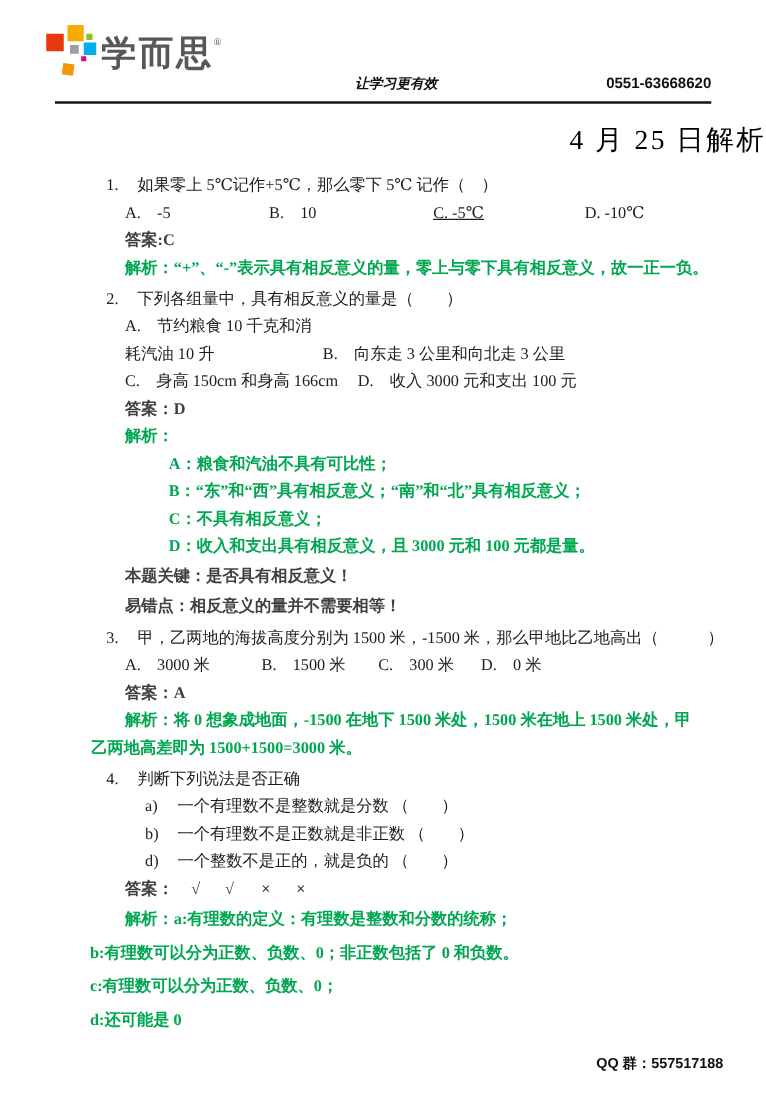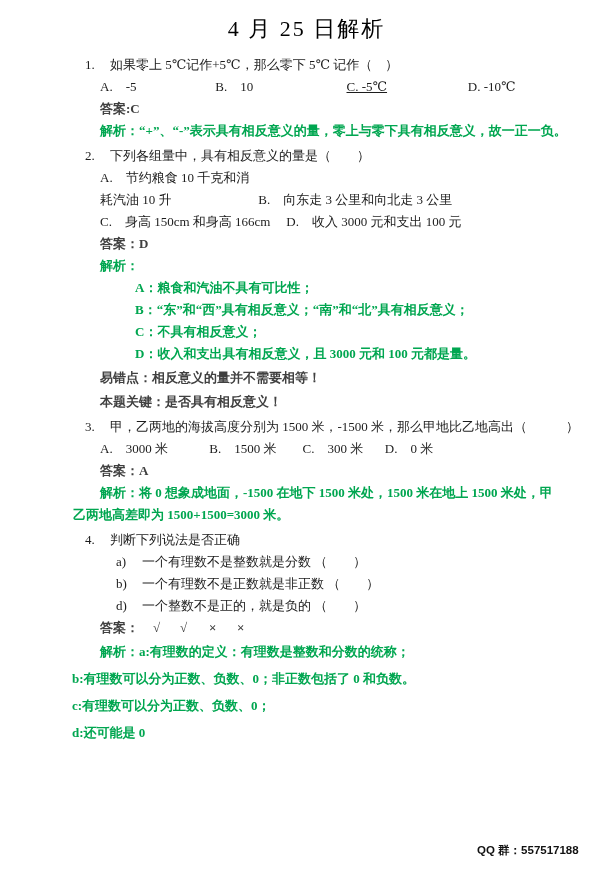--- a/index.html
+++ b/index.html
@@ -43,21 +43,21 @@
   }
   .phone {
     position:absolute; right:0; bottom:8px;
     font-family:"Liberation Sans","DejaVu Sans",sans-serif;
     font-size:12px; font-weight:bold; color:#111;
   }
 
   
   .doc-title {
     margin:14px 0 10px 0;
-    text-align:center;
+    text-align:right;
     font-size:22px; font-weight:normal;
     letter-spacing:2px; color:#000;
   }
 
   
   .line { line-height:22px; }
   .ind-q     { padding-left:85px; }
   .ind-opt   { padding-left:100px; }
   .ind-sub   { padding-left:135px; }
   .ind-sub4  { padding-left:72px; }
@@ -90,20 +90,37 @@
     position:absolute; left:477px; top:843px;
     font-family:"Liberation Sans","DejaVu Sans",sans-serif;
     font-size:11.5px; font-weight:600; color:#111;
   }
 </style>
 </head>
 <body>
 
 <div class="page">
 
+  <div class="header">
+    <div class="logo">
+      <div class="logo-icon">
+        <span class="sq-red"></span>
+        <span class="sq-orange"></span>
+        <span class="sq-green"></span>
+        <span class="sq-cyan"></span>
+        <span class="sq-gray"></span>
+        <span class="sq-magenta"></span>
+        <span class="sq-tail"></span>
+      </div>
+      <span class="logo-text">学而思</span>
+      <span class="logo-reg">®</span>
+    </div>
+    <div class="slogan">让学习更有效</div>
+    <div class="phone">0551-63668620</div>
+  </div>
 
   <h1 class="doc-title">4 月 25 日解析</h1>
 
   <div class="q-block">
     <div class="line ind-q">
       <span class="q-num">1.</span><span>如果零上 5℃记作+5℃，那么零下 5℃ 记作（　）</span>
     </div>
     <div class="line ind-opt opts">
       <span class="q1a">A.　-5</span>
       <span class="q1b">B.　10</span>
@@ -125,22 +142,22 @@
     <div class="line ind-opt">
       <span class="q2c1b">C.　身高 150cm 和身高 166cm</span>
       <span>D.　收入 3000 元和支出 100 元</span>
     </div>
     <div class="line ind-opt red">答案：D</div>
     <div class="line ind-opt green">解析：</div>
     <div class="line ind-sub green">A：粮食和汽油不具有可比性；</div>
     <div class="line ind-sub green">B：“东”和“西”具有相反意义；“南”和“北”具有相反意义；</div>
     <div class="line ind-sub green">C：不具有相反意义；</div>
     <div class="line ind-sub green">D：收入和支出具有相反意义，且 3000 元和 100 元都是量。</div>
+    <div class="line ind-opt red gap-sm">本题关键：是否具有相反意义！</div>
     <div class="line ind-opt red gap-sm">易错点：相反意义的量并不需要相等！</div>
-    <div class="line ind-opt red gap-sm">本题关键：是否具有相反意义！</div>
   </div>
 
   <div class="q-block">
     <div class="line ind-q">
       <span class="q-num">3.</span><span>甲，乙两地的海拔高度分别为 1500 米，-1500 米，那么甲地比乙地高出（　　　）</span>
     </div>
     <div class="line ind-opt opts">
       <span class="q3a">A.　3000 米</span>
       <span class="q3b">B.　1500 米</span>
       <span class="q3c">C.　300 米</span>

